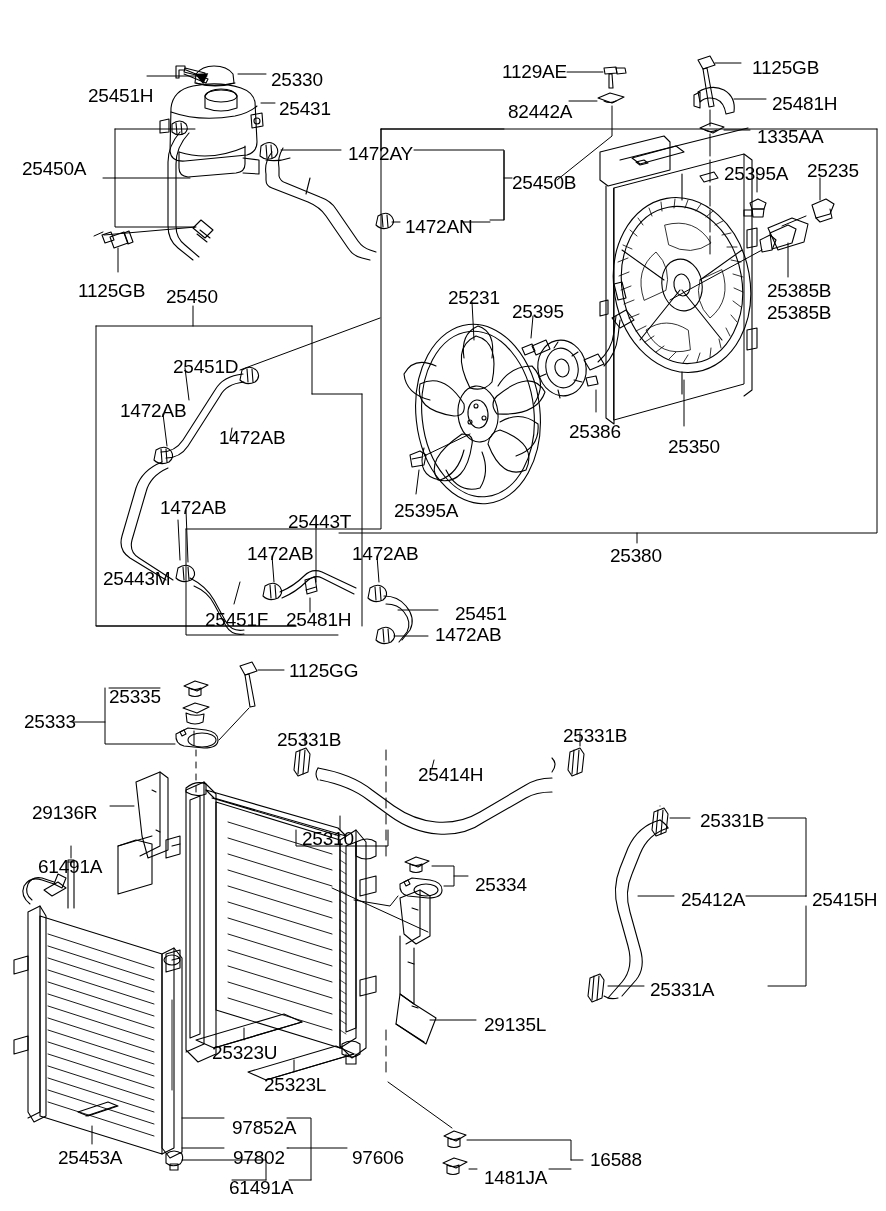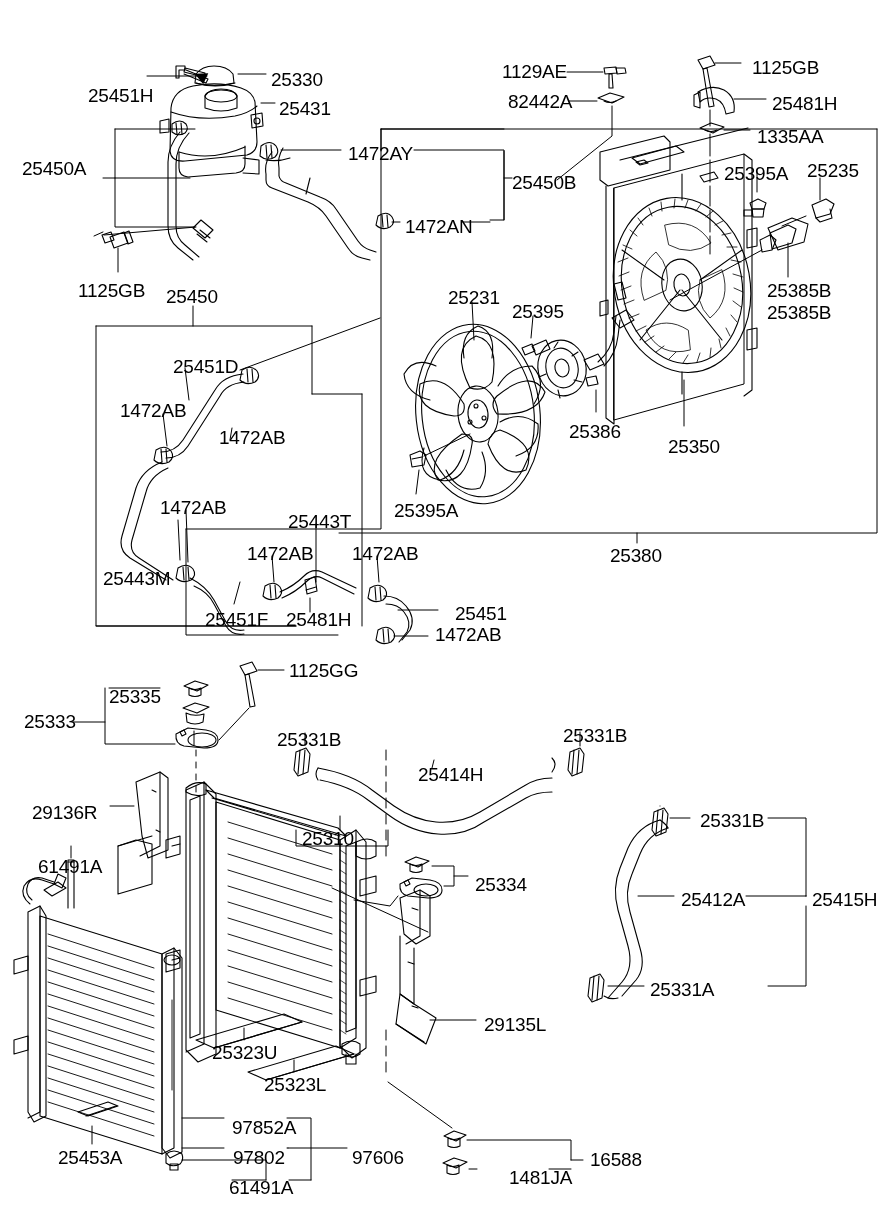--- a/index.html
+++ b/index.html
@@ -496,21 +496,21 @@
   <div class="lbl" style="left:271px;top:70px;">25330</div>
   <div class="lbl" style="left:279px;top:99px;">25431</div>
   <div class="lbl" style="left:348px;top:144px;">1472AY</div>
   <div class="lbl" style="left:22px;top:159px;">25450A</div>
   <div class="lbl" style="left:512px;top:173px;">25450B</div>
   <div class="lbl" style="left:405px;top:217px;">1472AN</div>
   <div class="lbl" style="left:78px;top:281px;">1125GB</div>
   <div class="lbl" style="left:166px;top:287px;">25450</div>
 
   <div class="lbl" style="left:502px;top:62px;">1129AE</div>
-  <div class="lbl" style="left:508px;top:92px;">82442A</div>
+  <div class="lbl" style="left:508px;top:102px;">82442A</div>
   <div class="lbl" style="left:752px;top:58px;">1125GB</div>
   <div class="lbl" style="left:772px;top:94px;">25481H</div>
   <div class="lbl" style="left:757px;top:127px;">1335AA</div>
   <div class="lbl" style="left:724px;top:164px;">25395A</div>
   <div class="lbl" style="left:807px;top:161px;">25235</div>
   <div class="lbl" style="left:767px;top:281px;">25385B</div>
   <div class="lbl" style="left:767px;top:303px;">25385B</div>
 
   <div class="lbl" style="left:448px;top:288px;">25231</div>
   <div class="lbl" style="left:512px;top:302px;text-align:right;">25395</div>
@@ -547,16 +547,16 @@
   <div class="lbl" style="left:812px;top:890px;">25415H</div>
   <div class="lbl" style="left:650px;top:980px;">25331A</div>
   <div class="lbl" style="left:484px;top:1015px;">29135L</div>
   <div class="lbl" style="left:212px;top:1043px;">25323U</div>
   <div class="lbl" style="left:264px;top:1075px;">25323L</div>
   <div class="lbl" style="left:232px;top:1118px;">97852A</div>
   <div class="lbl" style="left:233px;top:1148px;">97802</div>
   <div class="lbl" style="left:352px;top:1148px;">97606</div>
   <div class="lbl" style="left:58px;top:1148px;">25453A</div>
   <div class="lbl" style="left:229px;top:1178px;">61491A</div>
-  <div class="lbl" style="left:484px;top:1168px;margin-left:25px;">1481JA</div>
+  <div class="lbl" style="left:484px;top:1168px;">1481JA</div>
   <div class="lbl" style="left:590px;top:1150px;">16588</div>
 
 </div>
 
 </body></html>

